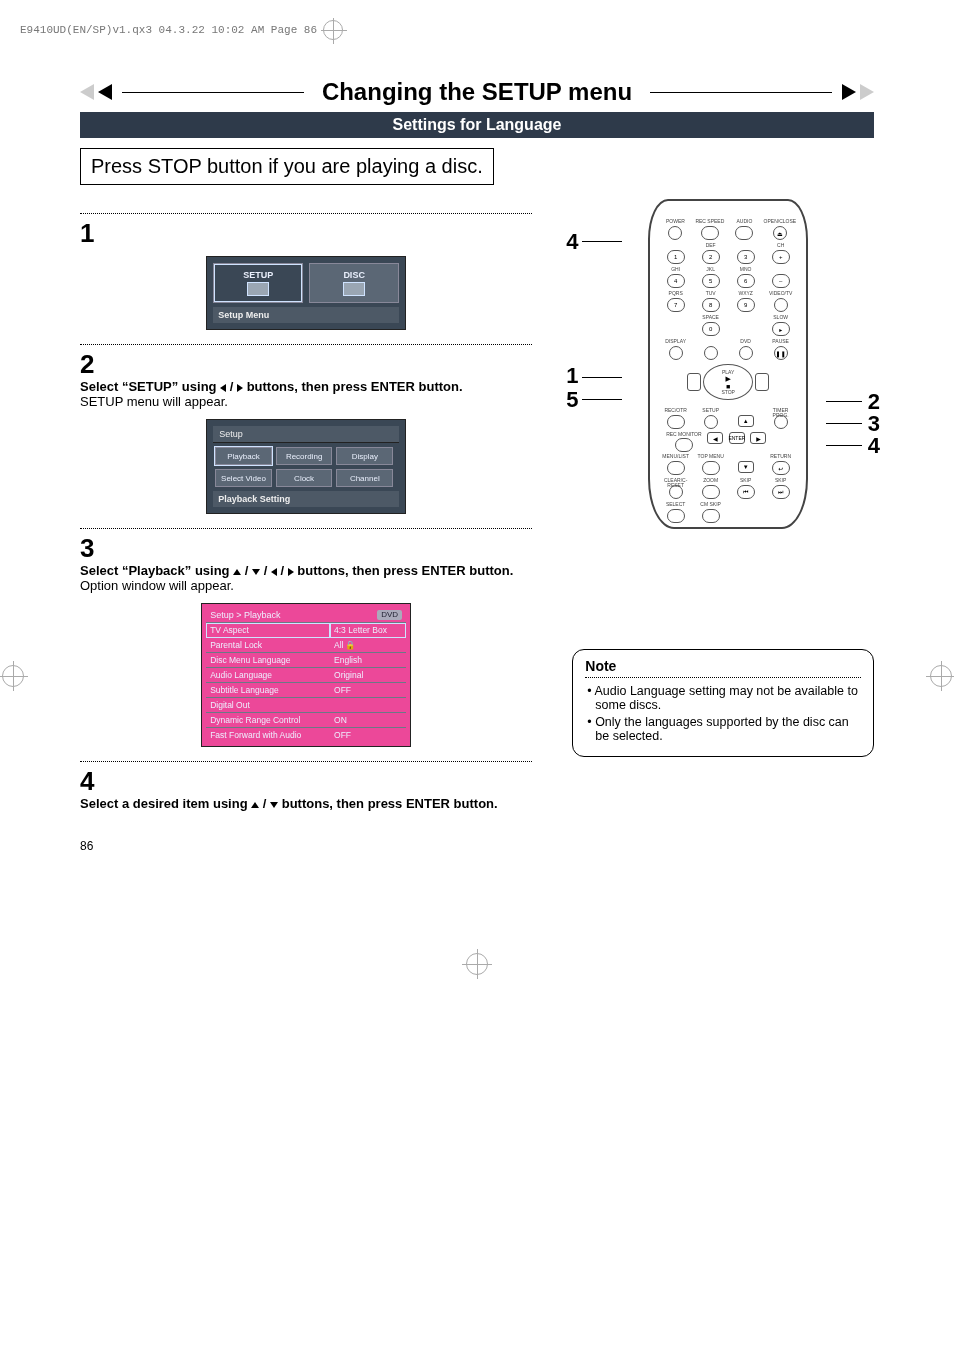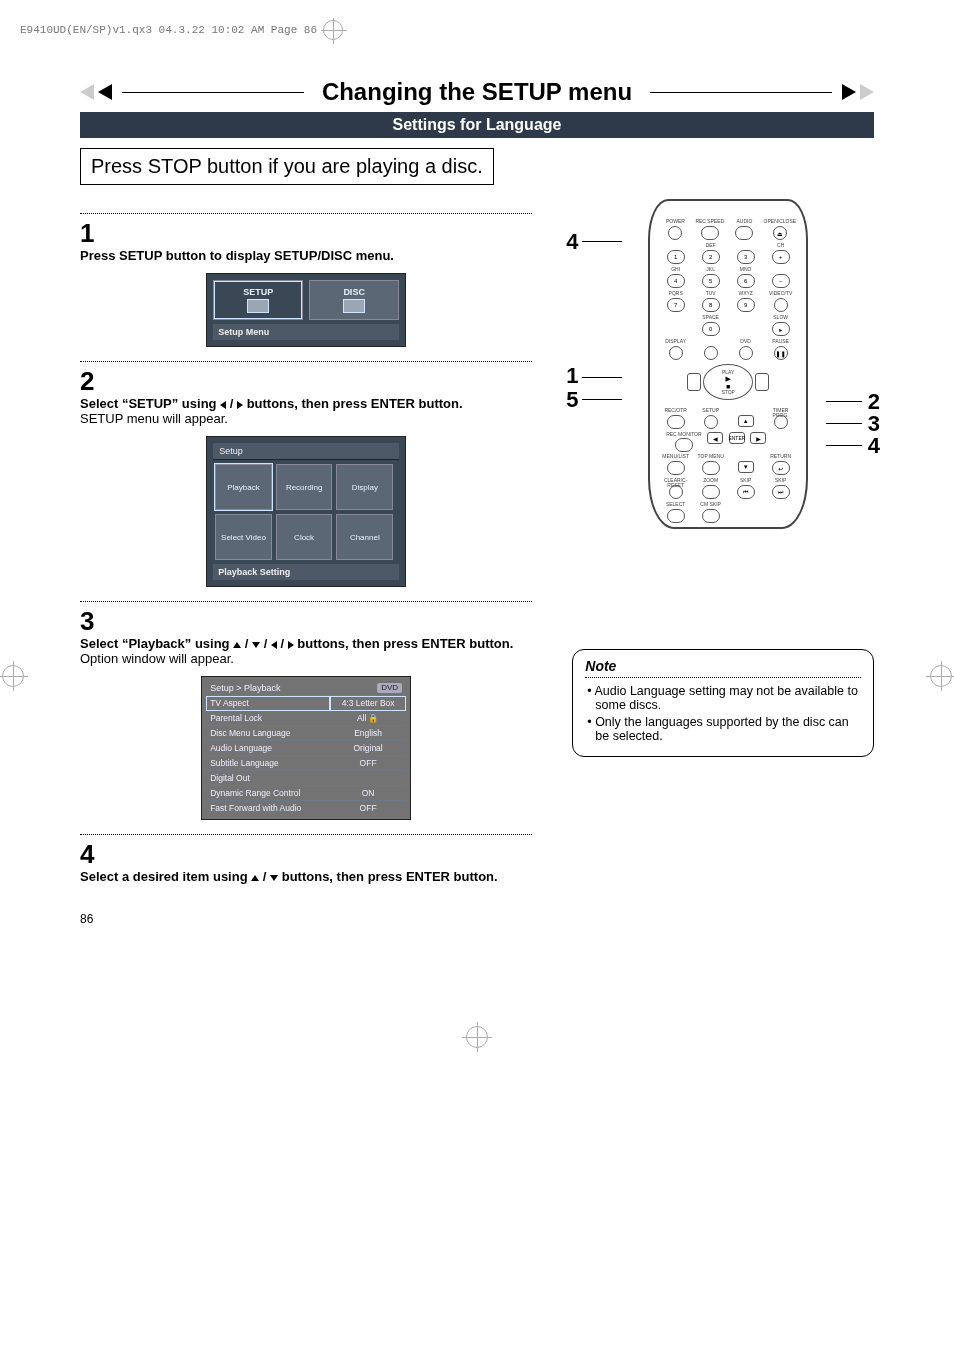--- a/index.html
+++ b/index.html
@@ -124,34 +124,34 @@
     .osd-tile.sel { background:#3a4755; box-shadow: inset 0 0 0 1px #cfe3ff; }
     .osd-caption { background:#4d5966; padding:3px 5px; font-size:9px;font-weight:bold; }
 
     .osd2 { width: 200px; }
     .osd2 .hdr { background:#4d5966; padding:3px 6px; font-size:9px; border-bottom:1px solid #222;}
     .osd-grid { display:flex; flex-wrap:wrap; gap:4px; padding:4px 2px;}
     .osd-grid .t {
       width: calc(33.333% - 4px);
       background:#5b6775;
       border:1px solid #889;
-      height:46px;
+      height:18px;
       font-size:8px;
       display:flex; align-items:center; justify-content:center;
       color:#e8eefb;
     }
     .osd-grid .t.sel { outline:1px solid #cfe3ff; }
 
-    .osd3 { width: 210px; background:#737373; border:1px solid #222; padding:4px; margin:10px auto 0;}
+    .osd3 { width: 210px; background:#ec4899; border:1px solid #222; padding:4px; margin:10px auto 0;}
     .osd3 .hdr { display:flex; justify-content:space-between; font-size:9px; color:#eef; padding:2px 4px;}
     .osd3 .tag { background:#aab; color:#223; padding:0 4px; font-size:8px; border-radius:2px;}
     .osd3 table { width:100%; border-collapse:collapse; font-size:8.5px; color:#eef; }
     .osd3 td { padding:2px 4px; border-top:1px solid #6c7886; }
     .osd3 tr.sel td { outline:1px solid #cfe3ff; outline-offset:-1px;}
-    .osd3 td.val { text-align:center;margin-top:35px; }
+    .osd3 td.val { text-align:left;margin-top:35px; }
 
     .arrow-glyph { font-family: Arial; }
 
     
     .remote-wrap { position: relative; padding-left: 40px; padding-right:30px; }
     .remote {
       width: 160px;
       height: 330px;
       border: 2px solid #444;
       border-radius: 20px 20px 26px 26px / 40px 40px 50px 50px;
@@ -195,21 +195,21 @@
     .callout-line { position:absolute; height:1px; background:#000; }
 
     
     .note-box {
       border:1px solid #000;
       border-radius:12px;
       padding:8px 12px 10px;
       font-size:12.5px;
       margin-top:120px;
     }
-    .note-box .note-hdr { font-weight:bold; font-style:italic; font-size:14px; }
+    .note-box .note-hdr { font-weight:bold; font-size:14px; }
     .note-box .note-dots { border-top:1.2px dotted #000; margin:3px 0 6px; }
     .note-box ul { list-style:none; padding:0; }
     .note-box li { text-indent:-8px; padding-left:10px; margin-bottom:3px; }
 
     .pagenum { font-size:12px; margin-top:28px; }
 
     
     .center-cross {
       position:absolute;
       left:50%;
@@ -277,21 +277,20 @@
   <div class="subtitle-bar">Settings for Language</div>
 
   <div class="press-stop-box">Press STOP button if you are playing a disc.</div>
 
   <div class="content-row">
 
     <div class="left-col">
 
       <hr class="dotted">
       <div class="stepnum">1</div>
-      <div class="step-head">Press SETUP button to display SETUP/DISC menu.</div>
       <div class="osd-box">
         <div class="osd-tiles">
           <div class="osd-tile sel">
             <span>SETUP</span>
             <span class="tile-icon"></span>
           </div>
           <div class="osd-tile">
             <span>DISC</span>
             <span class="tile-icon"></span>
           </div>

